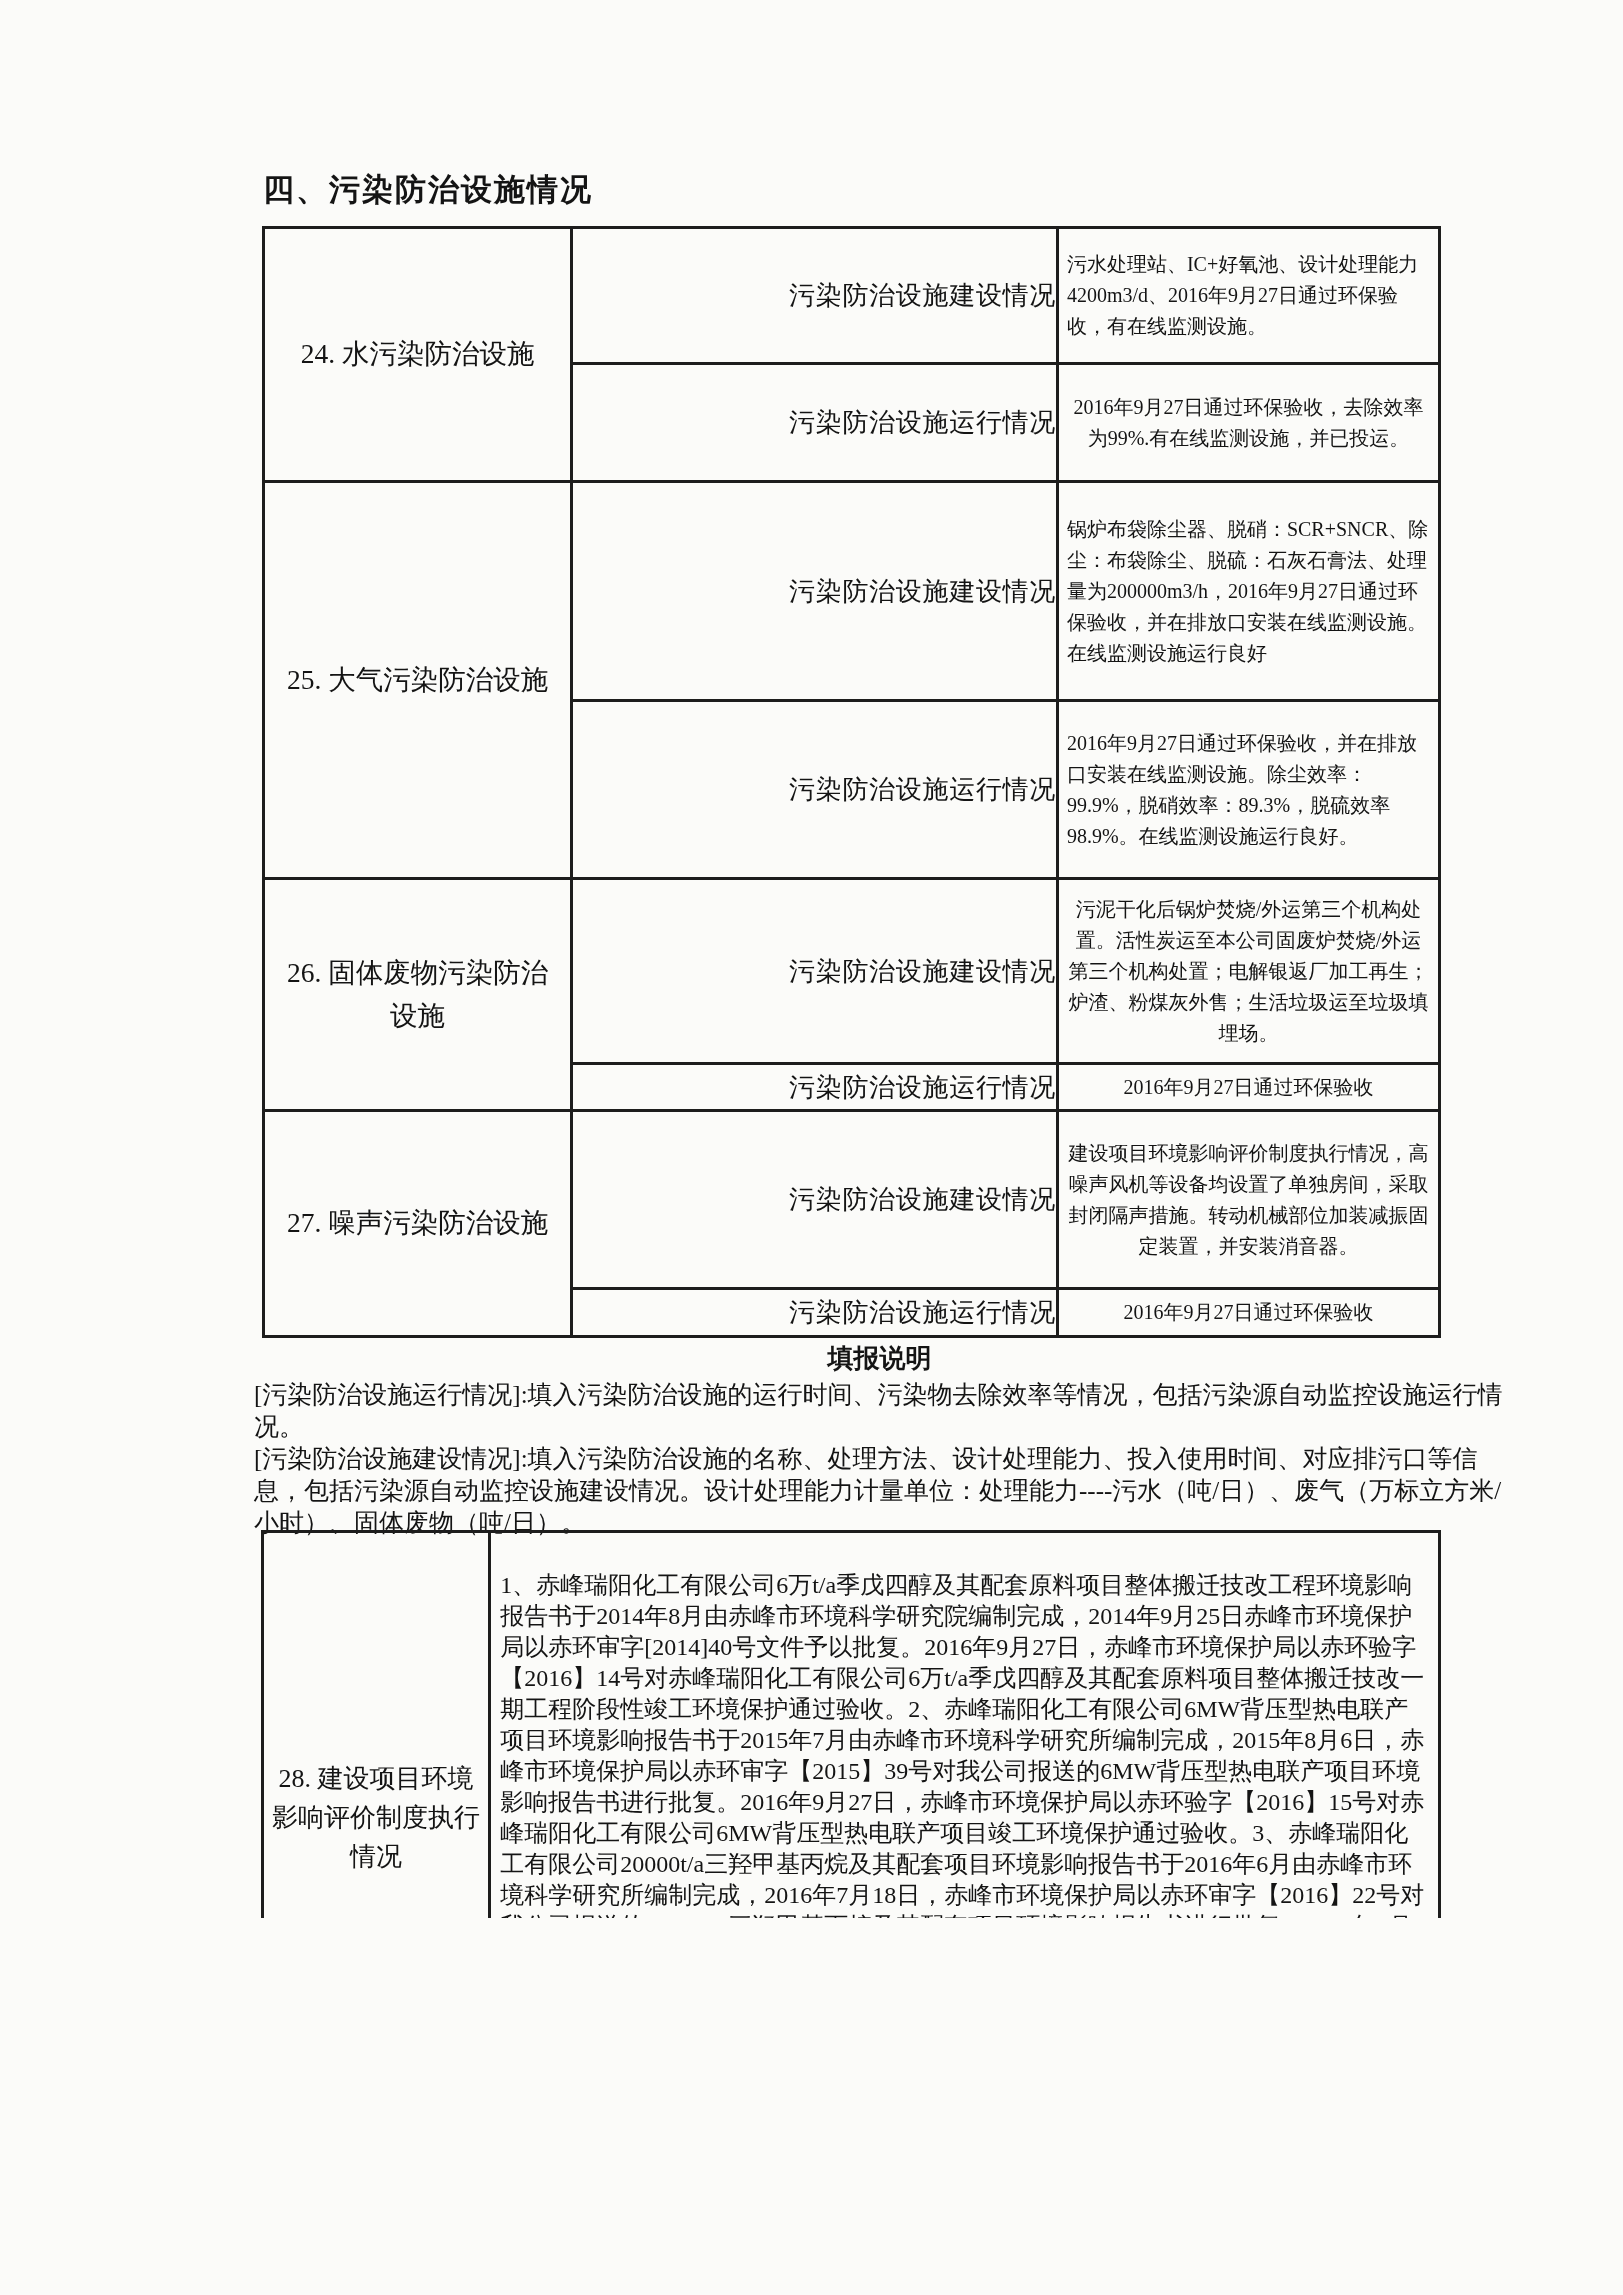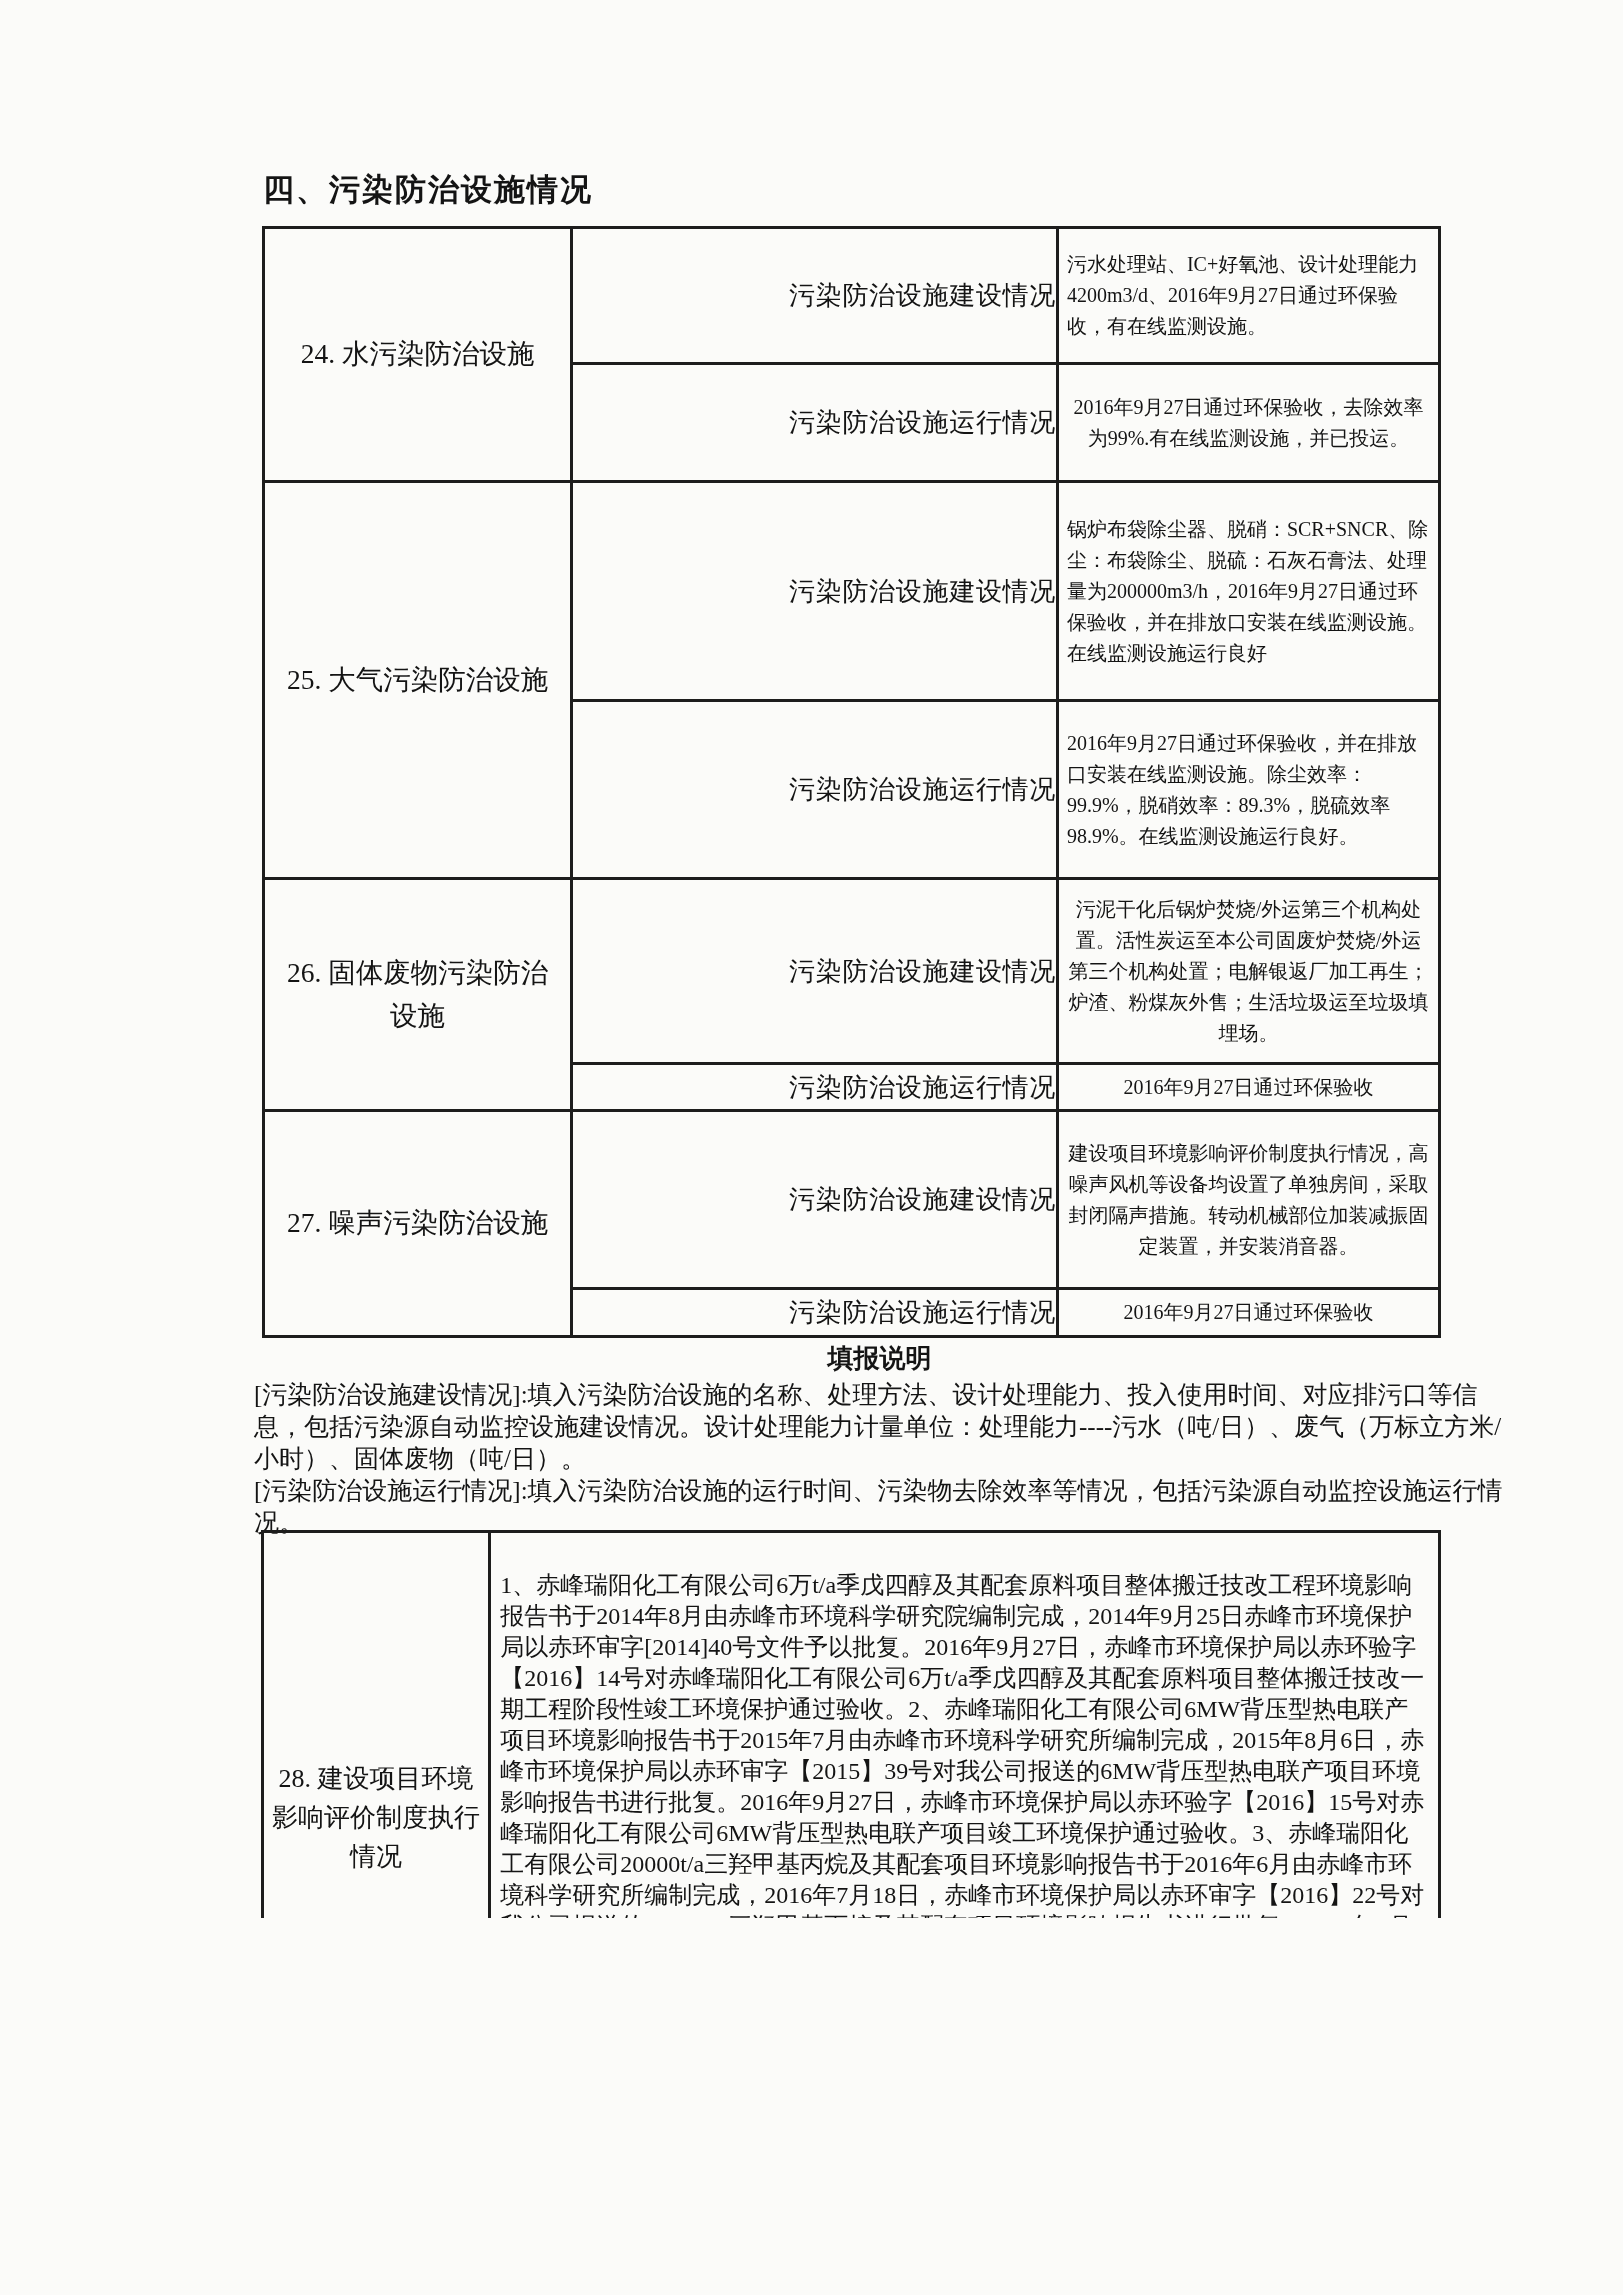--- a/index.html
+++ b/index.html
@@ -158,22 +158,22 @@
         </td>
         <td class="val aligncenter">
           <div class="cin" style="max-height:41px">2016年9月27日通过环保验收</div>
         </td>
       </tr>
     </tbody>
   </table>
 
   <div class="notes">
     <p class="notes-title">填报说明</p>
+    <p class="note-p">[污染防治设施运行情况]:填入污染防治设施的运行时间、污染物去除效率等情况，包括污染源自动监控设施运行情况。</p>
     <p class="note-p">[污染防治设施建设情况]:填入污染防治设施的名称、处理方法、设计处理能力、投入使用时间、对应排污口等信息，包括污染源自动监控设施建设情况。设计处理能力计量单位：处理能力----污水（吨/日）、废气（万标立方米/小时）、固体废物（吨/日）。</p>
-    <p class="note-p">[污染防治设施运行情况]:填入污染防治设施的运行时间、污染物去除效率等情况，包括污染源自动监控设施运行情况。</p>
   </div>
 
   <table class="tbl" id="eia-table">
     <colgroup>
         <col style="width:227px">
         <col style="width:950px">
       </colgroup>
     <tbody>
       <tr class="r28">
         <td class="lab28">

